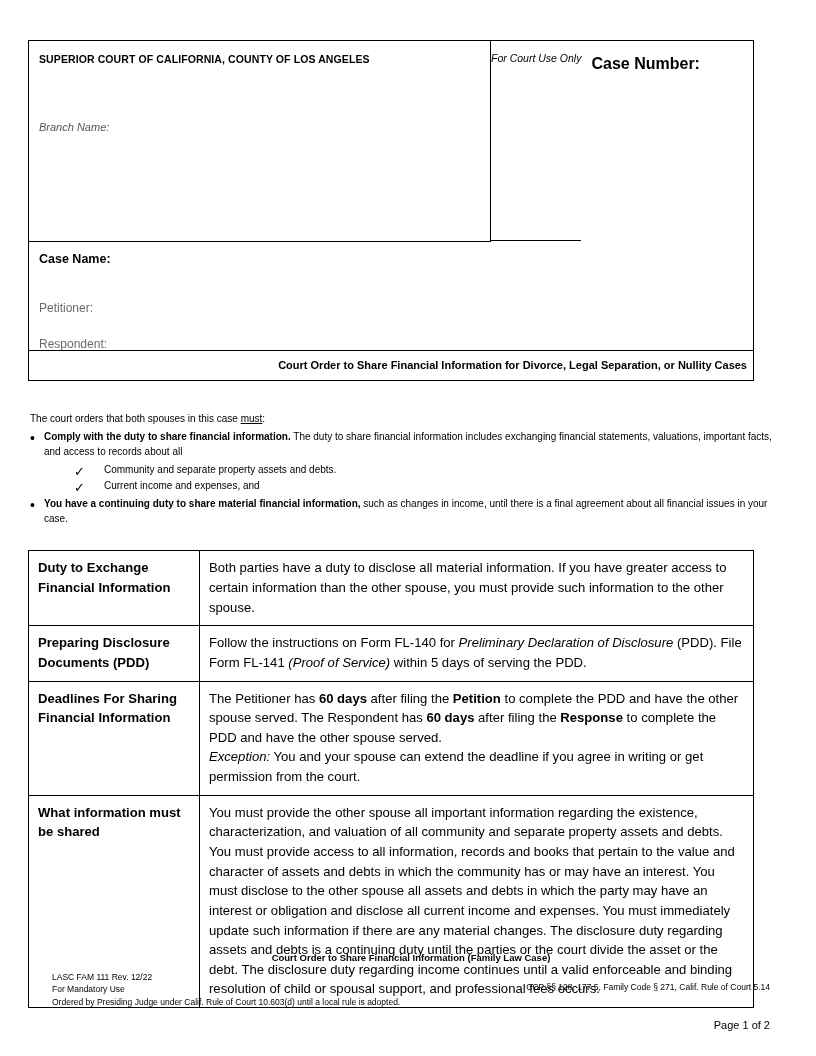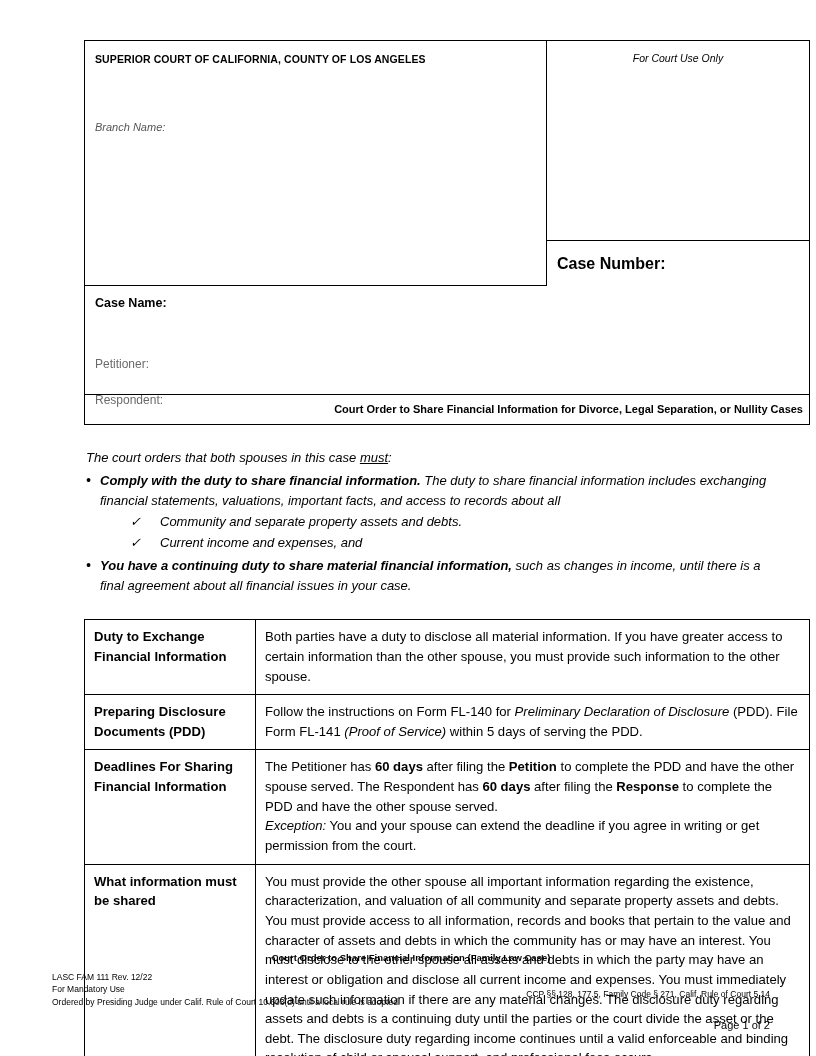--- a/index.html
+++ b/index.html
@@ -12,21 +12,21 @@
     height: 1056px;
     font-family: "Liberation Sans", sans-serif;
     color: #000000;
     position: relative;
   }
   .page {
     position: relative;
     width: 816px;
     height: 1056px;
     box-sizing: border-box;
-    padding: 40px 38px 0 84px;
+    padding: 40px 38px 0 28px;
   }
 
   
   .caption {
     border: 1.5px solid #000;
     width: 726px;
     box-sizing: border-box;
     display: flex;
     flex-direction: column;
   }
@@ -51,21 +51,20 @@
     font-size: 11px;
     font-style: italic;
     color: #555;
     padding: 0 10px 6px 10px;
     margin-top: 56px;
   }
   .caption-right {
     width: 262px;
     box-sizing: border-box;
     display: flex;
-    flex-direction: column;
   }
   .court-use {
     font-size: 10.5px;
     font-style: italic;
     text-align: center;
     padding-top: 11px;
     height: 200px;
     box-sizing: border-box;
     border-bottom: 1.5px solid #000;
   }
@@ -83,39 +82,38 @@
     height: 109px;
     padding: 10px 10px 0 10px;
   }
   .case-name {
     font-size: 12.5px;
     font-weight: bold;
   }
   .party-line {
     font-size: 12px;
     color: #6a6a6a;
-    margin-top: 47px;
+    margin-top: 35px;
   }
   .party-line.second { margin-top: 22px; }
 
   .caption-bottom {
     border-top: 1.5px solid #000;
     text-align: right;
     font-size: 11px;
     font-weight: bold;
     padding: 8px 6px 9px 6px;
   }
 
   
   .intro {
-    margin-top: 23px;
+    margin-top: 30px;
     padding-left: 2px;
-    font-size: 13px;
+    font-size: 10px;
     line-height: 1.52;
-    font-style: italic;
   }
   .intro .lead { margin-bottom: 2px; }
   .u { text-decoration: underline; }
   ul.bullets {
     list-style: none;
     margin: 0;
     padding: 0;
   }
   ul.bullets > li {
     position: relative;
@@ -179,21 +177,21 @@
   }
   .footer-title {
     text-align: center;
     font-weight: bold;
     font-size: 9.5px;
     margin-bottom: 6px;
   }
   .footer-cols {
     display: flex;
     justify-content: space-between;
-    align-items: center;
+    align-items: flex-start;
   }
   .footer-left { width: 60%; }
   .footer-right { text-align: right; padding-top: 10px; font-size: 8.5px;}
   .footer-page {
     text-align: right;
     margin-top: 10px;
     font-size: 11px;
   }
 </style>
 </head>

